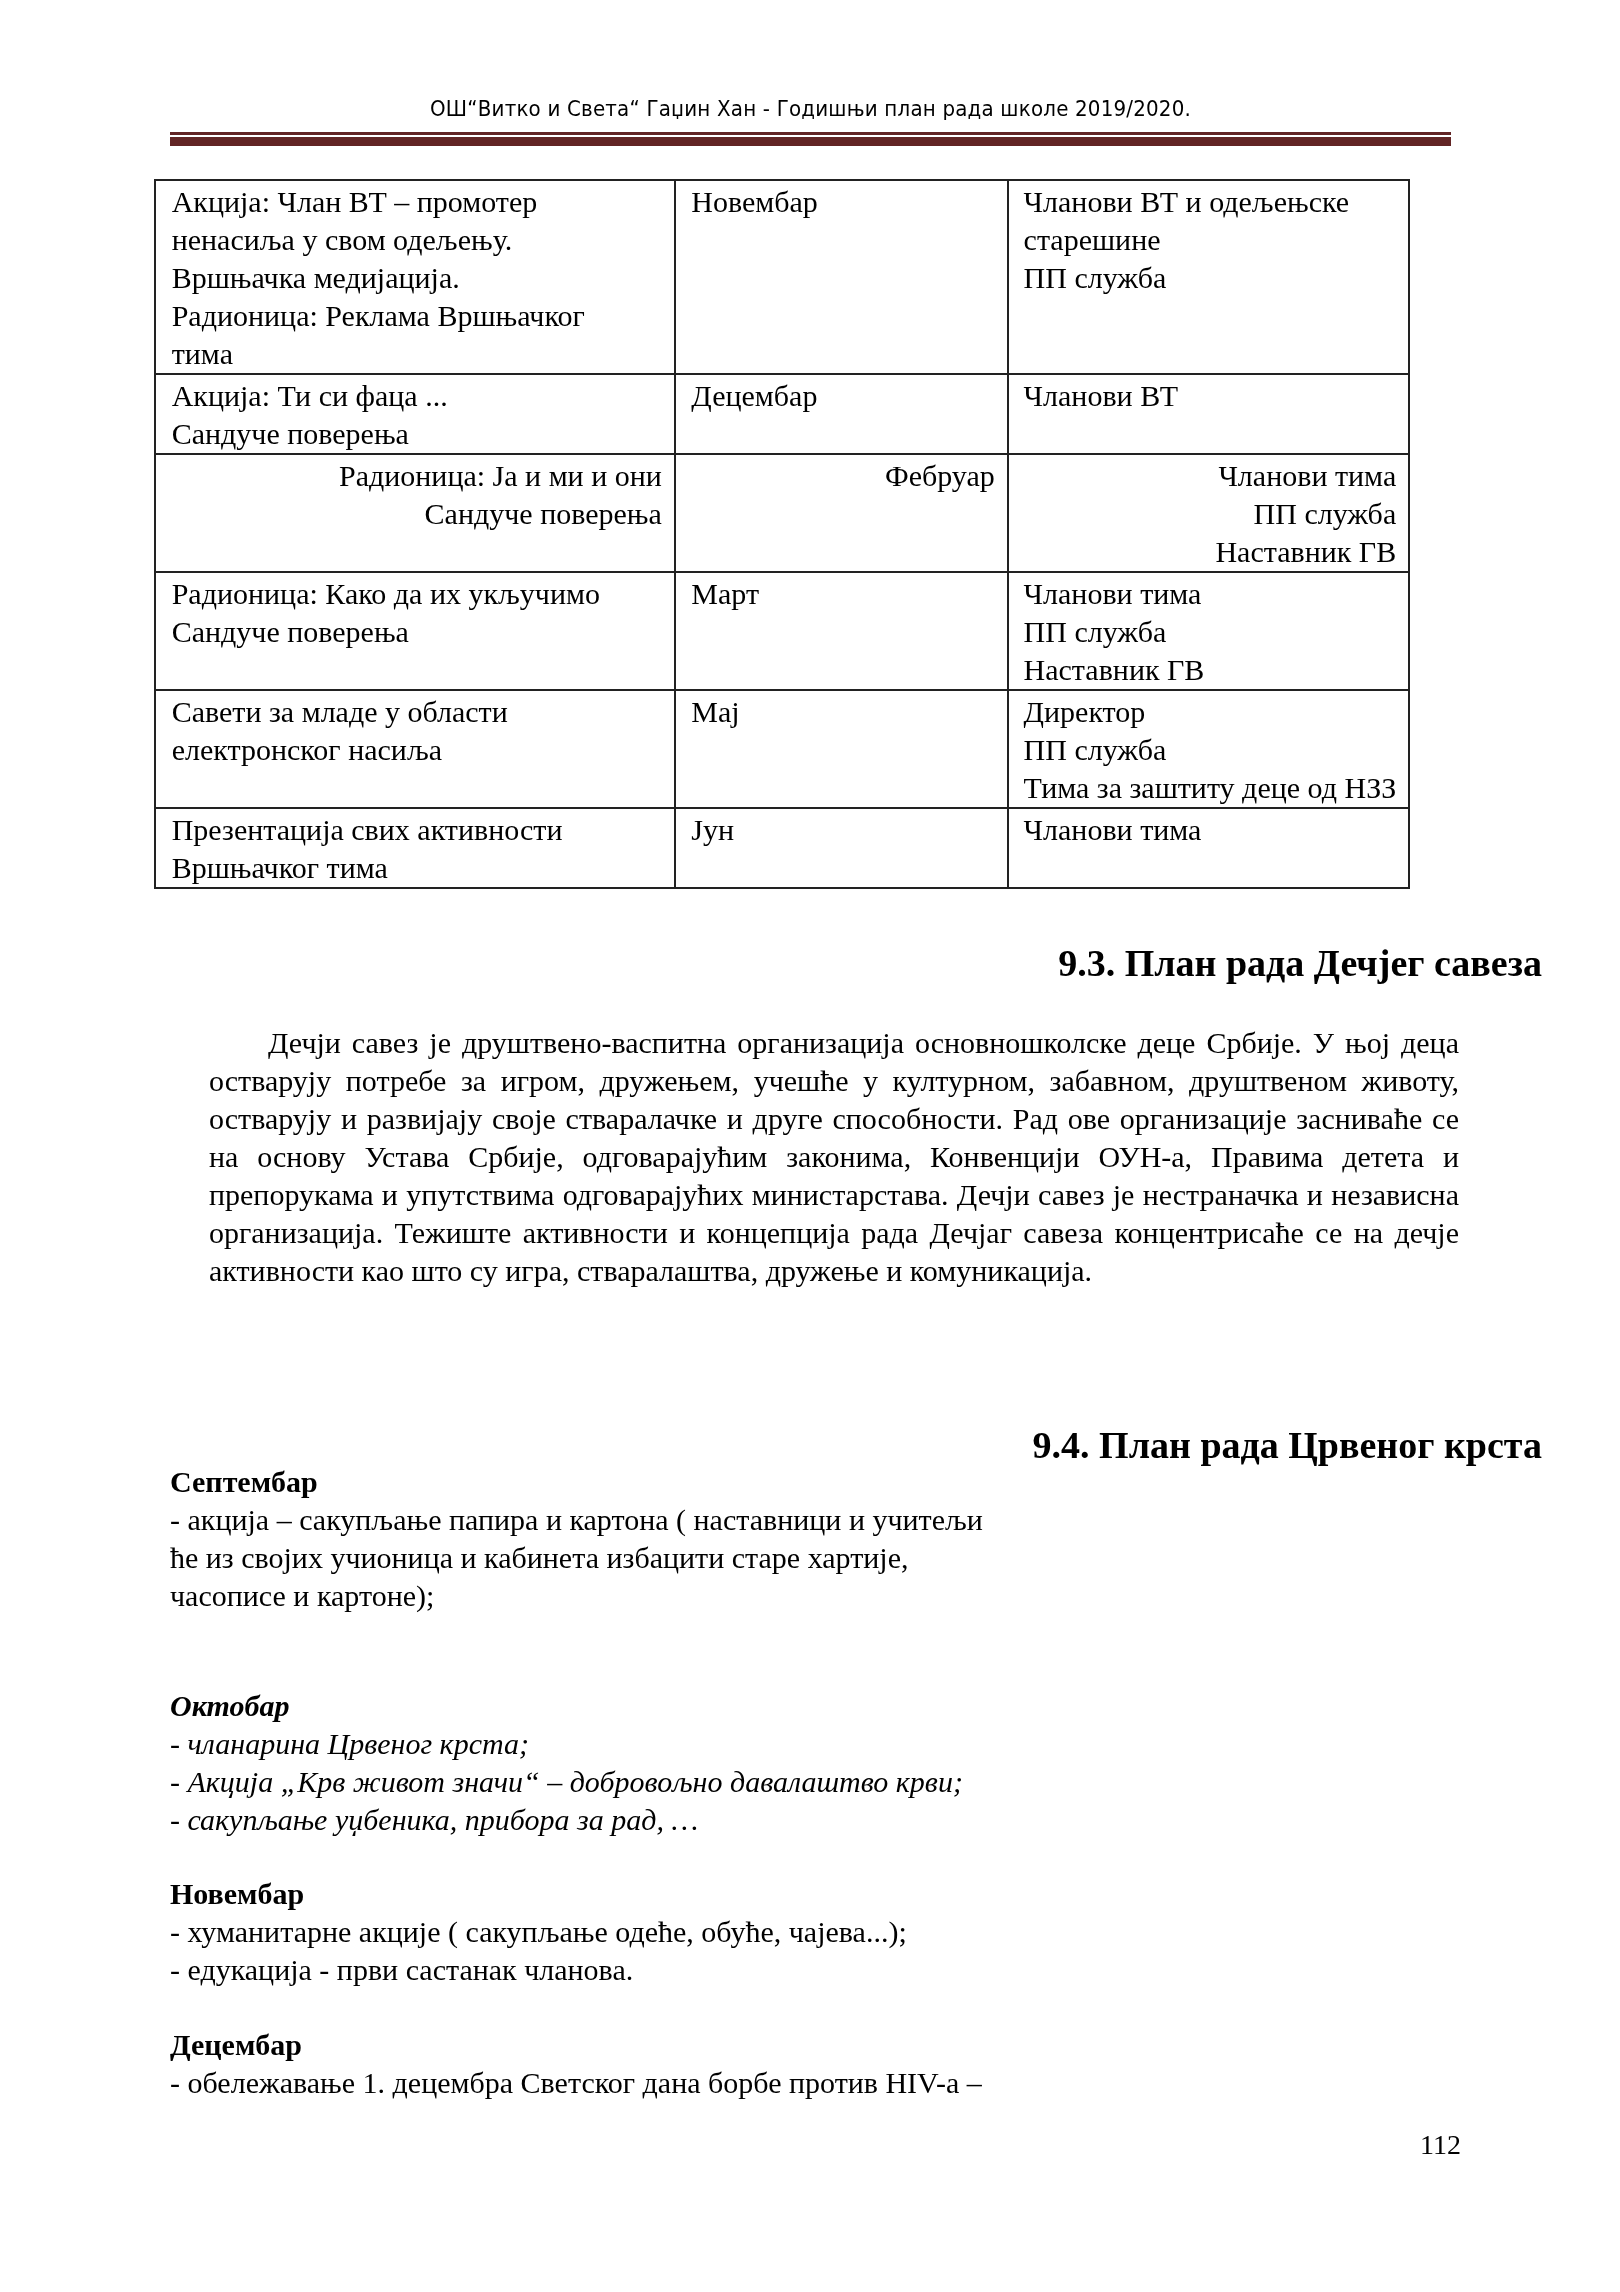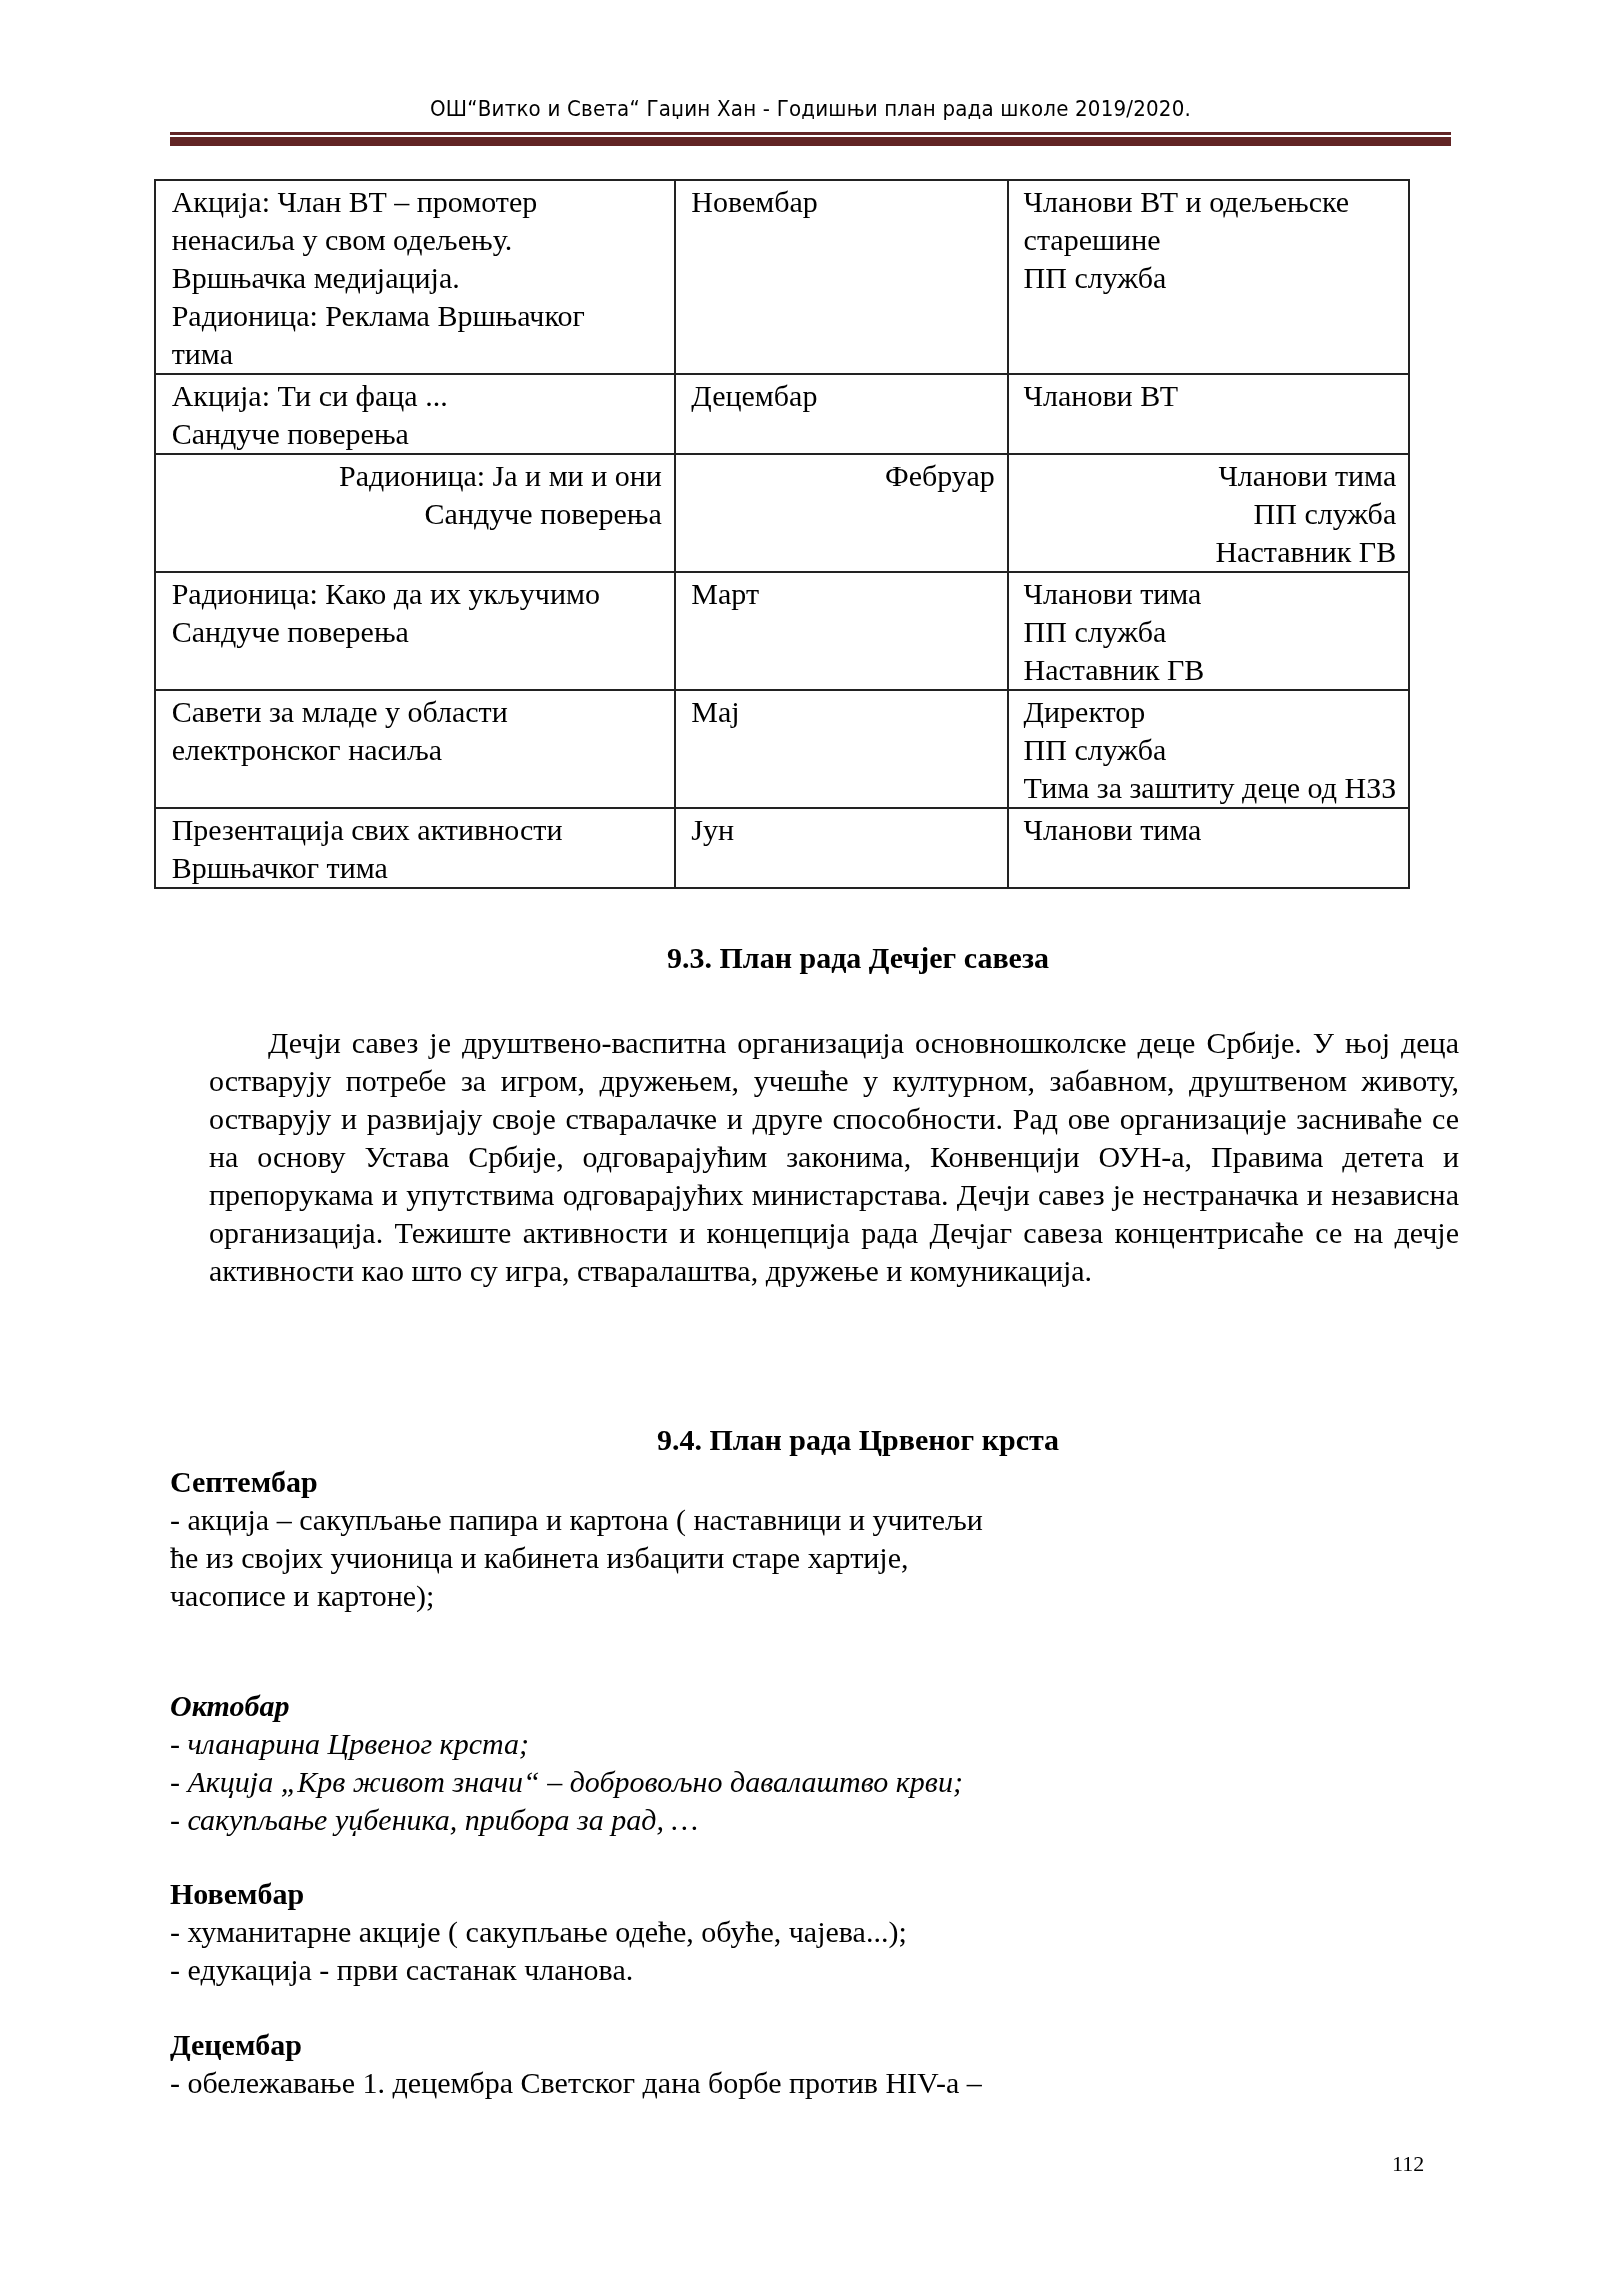--- a/index.html
+++ b/index.html
@@ -15,35 +15,35 @@
       position: absolute; left: 154px; top: 179px; width: 1256px;
       border-collapse: collapse; font-family: "Liberation Serif", serif; font-size: 30px; line-height: 38px;
     }
     table.plan td { border: 2px solid #222; vertical-align: top; padding: 2px 11.8px 0 15.7px; }
     table.plan td.c1 { width: 504px; }
     table.plan td.c2 { width: 343px; padding-left: 15.7px; }
     table.plan td.c3 { padding-left: 15px; }
     .line { display: block; white-space: nowrap; }
 
     .section-title {
-      position: absolute; left: 164px; width: 1388px; text-align: center;
-      font-family: "Liberation Serif", serif; font-weight: bold; font-size: 30px;
+      position: absolute; left: 154px; width: 1388px; text-align: right;
+      font-family: "Liberation Serif", serif; font-weight: bold; font-size: 38px;
     }
     .para {
       position: absolute; left: 209px; width: 1250px; top: 1024px;
       font-family: "Liberation Serif", serif; font-size: 30px; line-height: 38px;
       text-align: justify; text-indent: 59px;
     }
     .month-block {
       position: absolute; left: 170px; font-family: "Liberation Serif", serif; font-size: 30px; line-height: 38px;
     }
     .month-title { font-weight: bold; display: block; }
     .page-number {
-      position: absolute; left: 1392px; top: 2129px; width: 69px; text-align: left;
-      font-family: "Liberation Serif", serif; font-size: 22px; margin-top: 22px;
+      position: absolute; left: 1392px; top: 2129px; width: 69px; text-align: right;
+      font-family: "Liberation Serif", serif; font-size: 28px;
     }
   </style>
 </head>
 <body>
 
 <div class="running-header">ОШ“Витко и Света“ Гаџин Хан  - Годишњи план рада школе 2019/2020.</div>
 <div class="rule-thin"></div>
 <div class="rule-thick"></div>
 
 <table class="plan">

